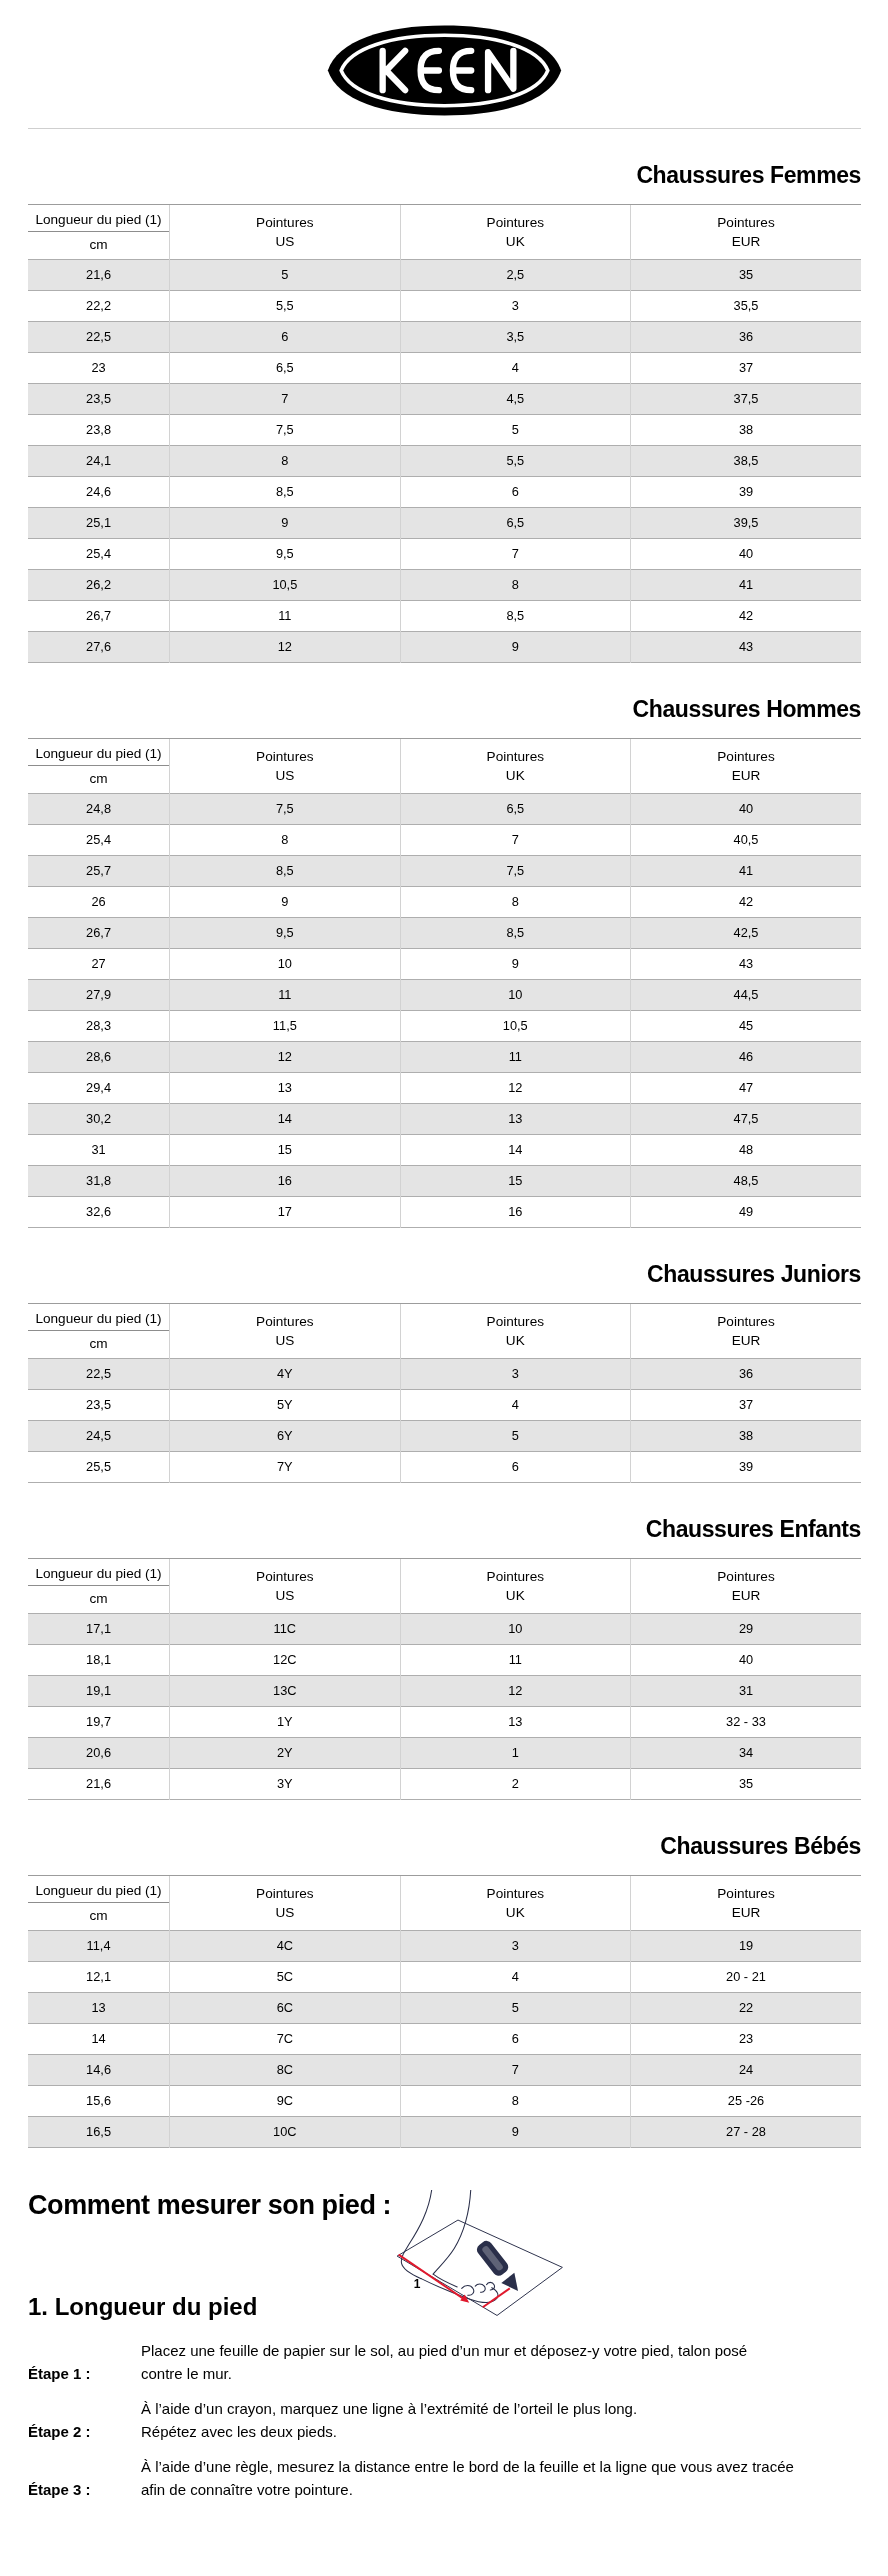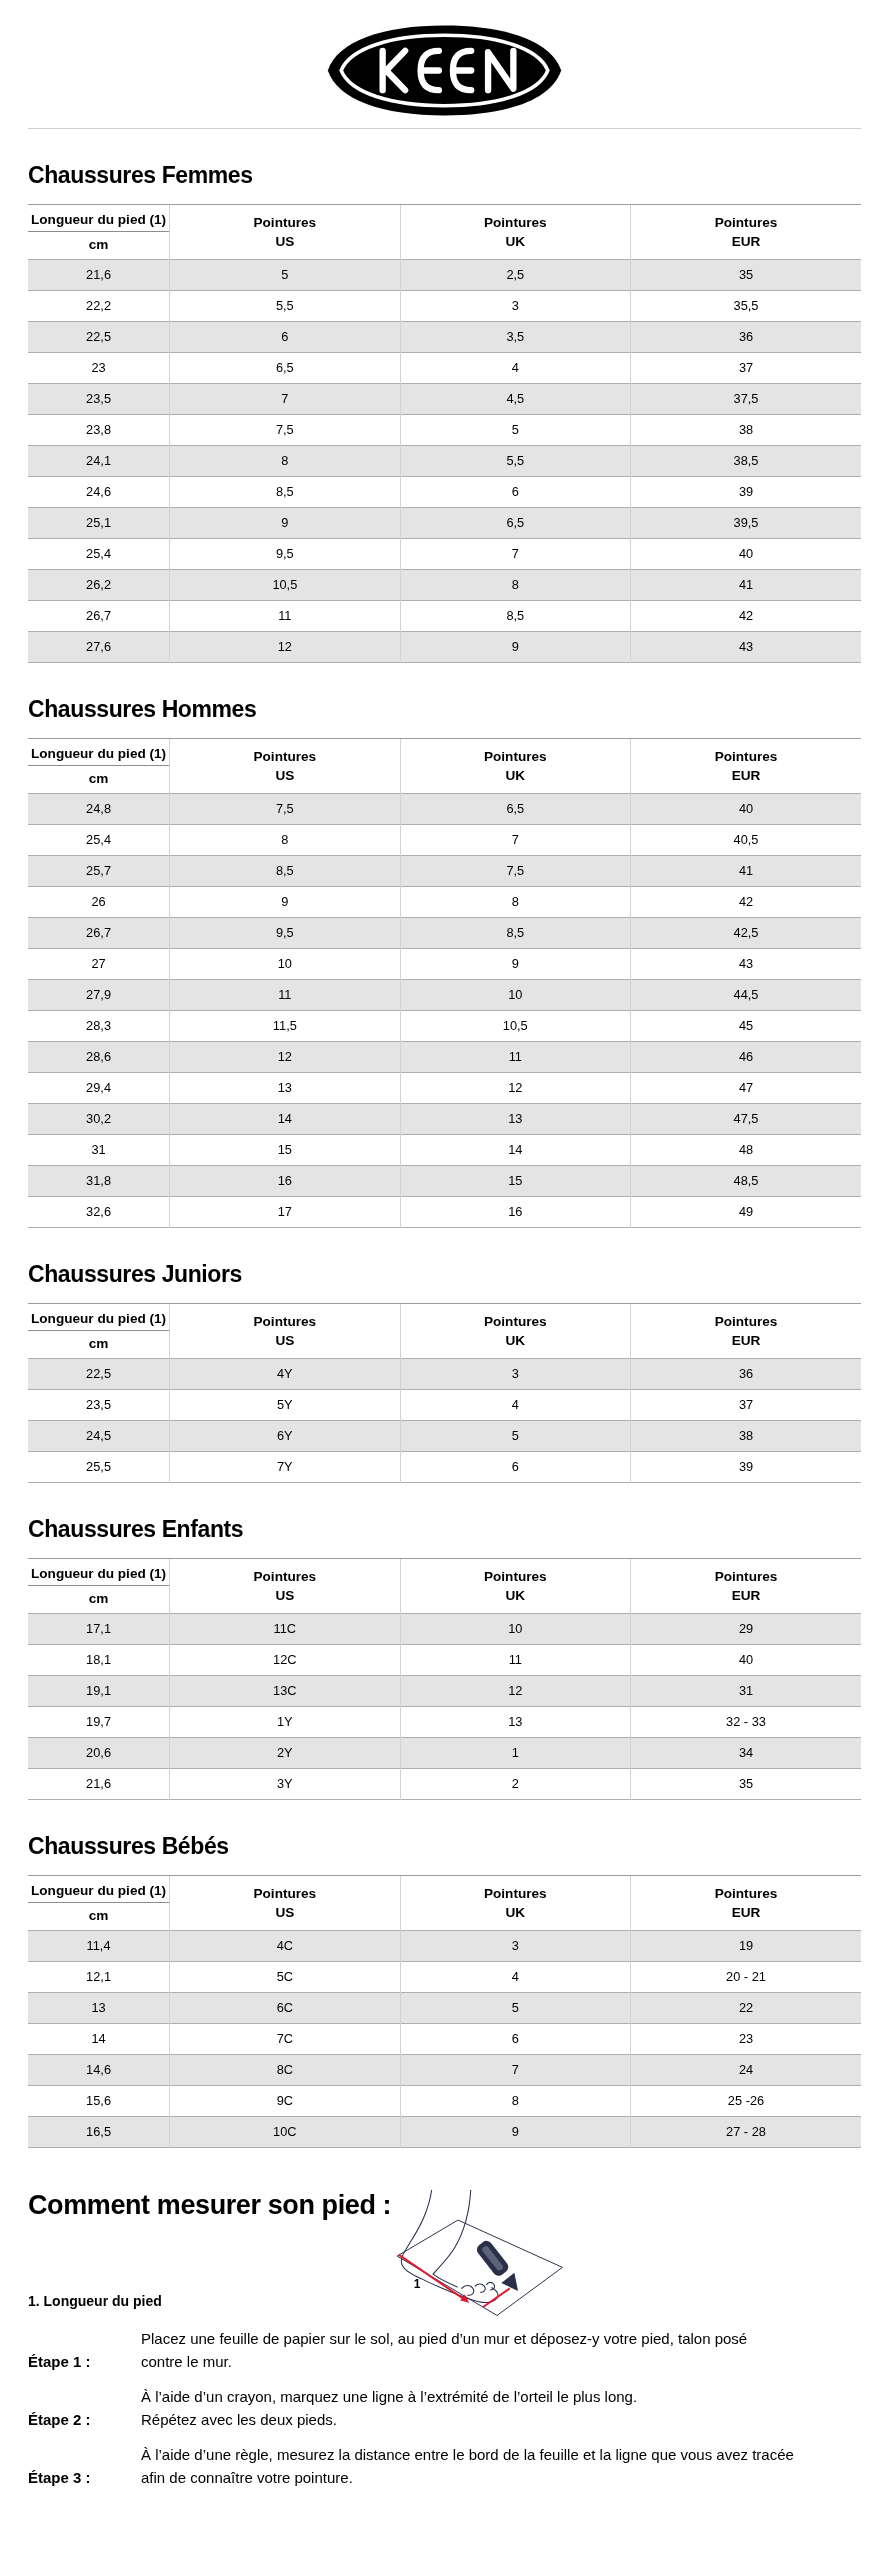--- a/index.html
+++ b/index.html
@@ -5,41 +5,41 @@
   html,body { margin:0; padding:0; background:#ffffff; color:#000;
     font-family:"Liberation Sans", sans-serif; }
   .page { width:889px; min-height:2576px; margin:0 auto; background:#fff; box-sizing:border-box; padding-bottom:53px; }
 
   
   .logo-wrap { text-align:center; padding-top:21px; }
   .top-divider { border:none; border-top:1.5px solid #cfcfcf; margin:4.5px 28px 0; }
 
   
   .size-section { margin:0 28px; }
-  .section-title { font-size:23px; font-weight:700; letter-spacing:-0.4px; margin:33px 0 15px; }
+  .section-title { font-size:23px; font-weight:700; letter-spacing:-0.4px; margin:33px 0 15px;text-align:right; }
 
   table.size-table { width:100%; border-collapse:collapse; table-layout:fixed; border-bottom:0.8px solid #aeaeae; }
   table.size-table col.c1 { width:17%; }
   table.size-table col.cx { width:27.666%; }
 
-  thead th { border-top:1.5px solid #9c9c9c; padding:0; font-size:13.6px; font-weight:700; height:54px; vertical-align:middle; }
+  thead th { border-top:1.5px solid #9c9c9c; padding:0; font-size:13.6px; font-weight:400; height:54px; vertical-align:middle; }
   thead th .hdr-line { line-height:19px; }
   thead th.col-cm { vertical-align:top; }
   thead th.col-cm .hdr-top { height:26px; line-height:29px; border-bottom:1.5px solid #8d8d8d; }
   thead th.col-cm .hdr-bottom { height:26px; line-height:25.6px; }
   th + th, td + td { border-left:0.8px solid #d2d2d2; }
 
   tbody td { height:30px; text-align:center; font-size:12.8px; border-top:0.8px solid #aeaeae; padding:0; }
   tbody tr:nth-of-type(odd) { background:#e4e4e4; }
 
   
   .measure { position:relative; margin:42px 28px 0; }
   .measure-title { font-size:27px; font-weight:700; letter-spacing:-0.4px; margin:33px 0 11px; }
   .foot-diagram { position:absolute; left:322px; top:0; }
-  .measure-subtitle { font-size:14px; font-weight:700; margin:72px 0 19.6px; }
+  .measure-subtitle { font-size:24px; font-weight:700; margin:72px 0 19.6px; }
   .steps { }
   .step { display:flex; font-size:15px; line-height:22.6px; margin:0 0 12.8px;align-items:flex-end; }
   .step-label { font-weight:700; width:113px; flex:0 0 113px; }
   .step-text { }
 </style>
 </head>
 <body>
 
 <div class="page">
 

